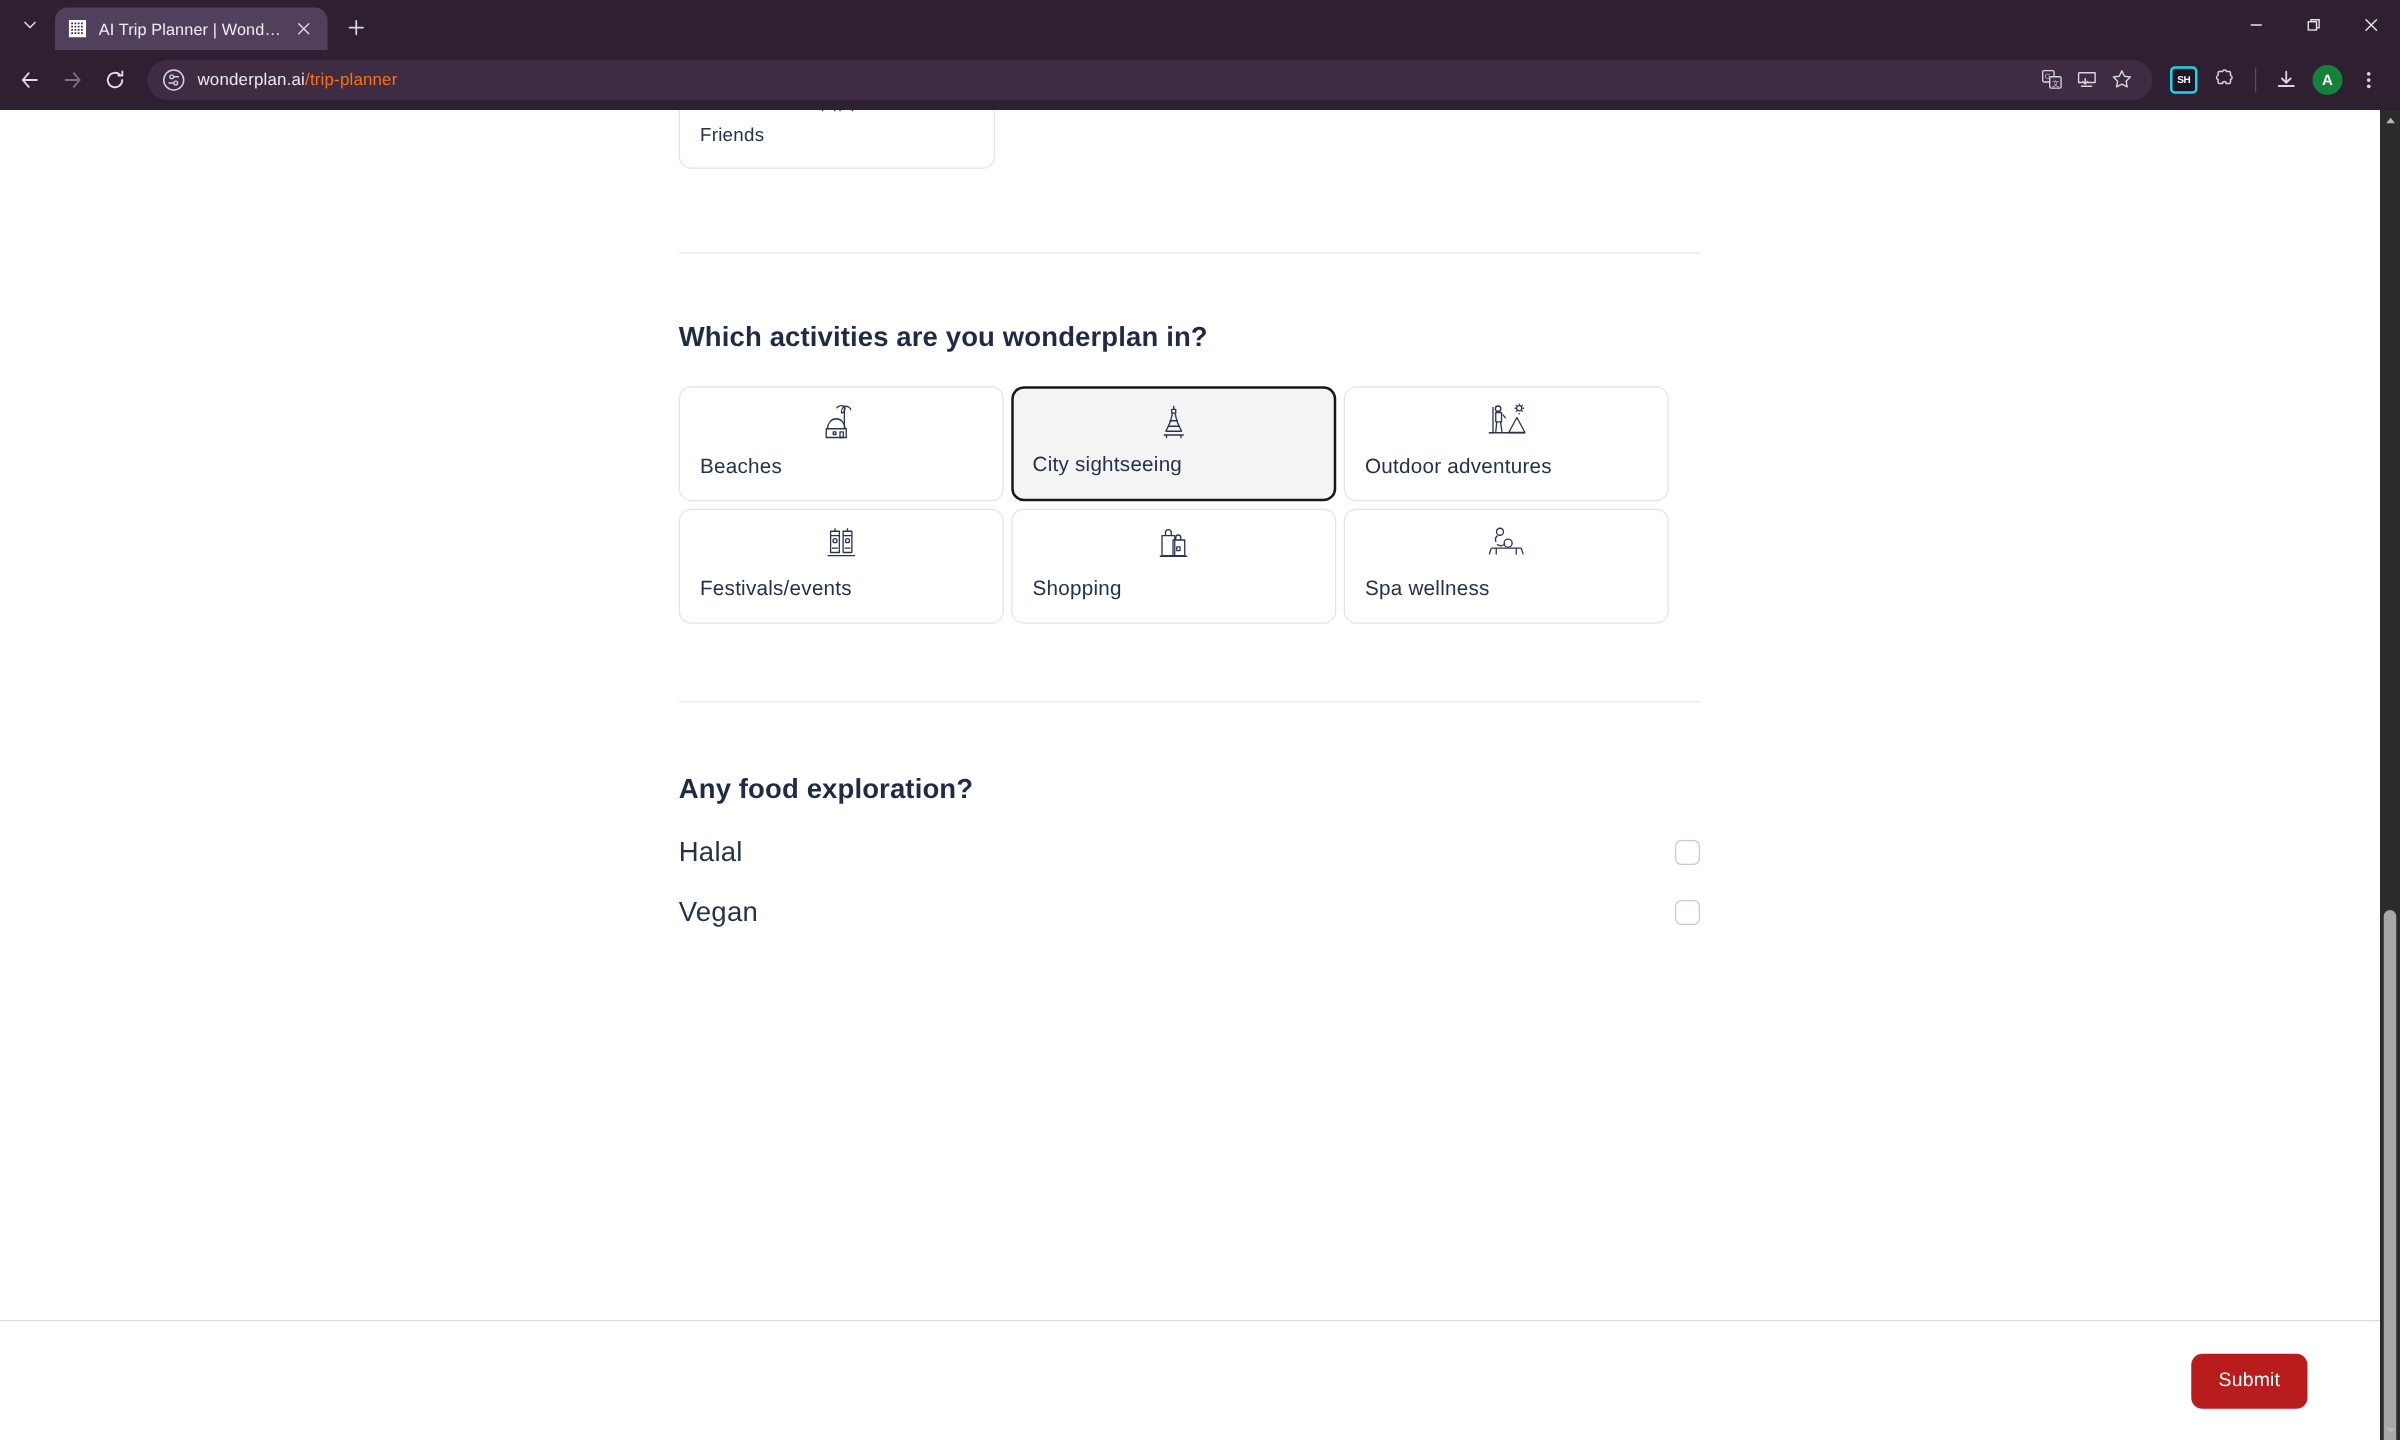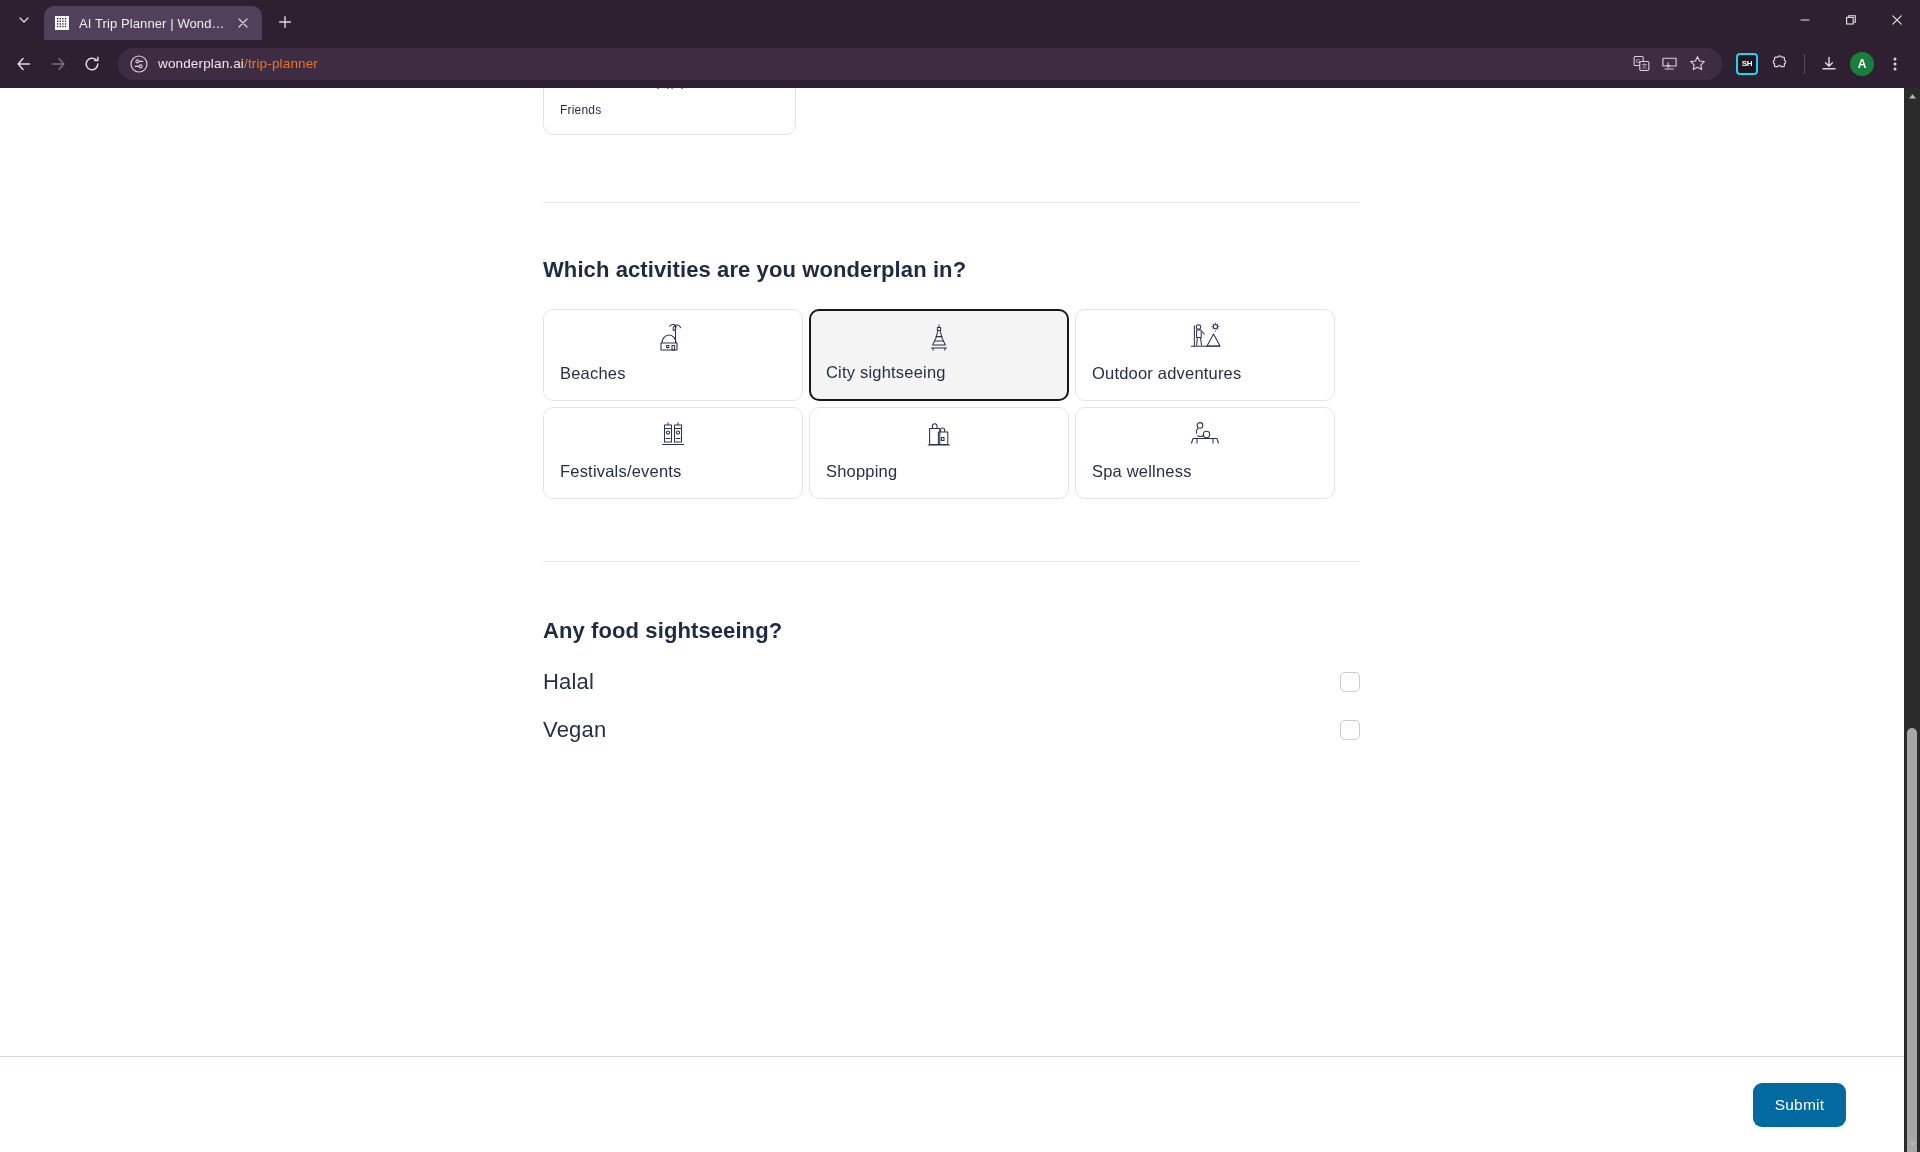--- a/index.html
+++ b/index.html
@@ -111,21 +111,21 @@
   }
 
   .card-clip {
     width: 253px; background: #ffffff; border: 1px solid #e4e4e8;
     border-radius: 10px; height: 74px; margin-top: -27px;
     position: relative; overflow: hidden;
   }
   .card-clip .ci { position: absolute; left: 50%; transform: translateX(-50%); top: -6px; }
   .card-clip .cl {
     position: absolute; left: 16px; bottom: 17px;
-    font-size: 12px; color: #25304a; letter-spacing: .2px;
+    font-size: 15px; color: #25304a; letter-spacing: .2px;
   }
 
   .divider {
     width: 817px; height: 1px; background: #e8e8ec; margin: 67px 0 0 0;
   }
 
   .section-title {
     font-size: 22px; color: #1f2b45; font-weight: 700;
     letter-spacing: .1px; margin: 54px 0 0 0;
   }
@@ -170,21 +170,21 @@
   .spacer { height: 120px; }
 
   
   .footer-bar {
     position: absolute; left: 0; right: 0; bottom: 0; height: 96px;
     background: #ffffff; border-top: 1px solid #d5dae3;
     display: flex; align-items: center; justify-content: flex-end;
     padding-right: 58px;
   }
   .submit-btn {
-    background: #0369a1; color: #ffffff; border: none;
+    background: #b91c1c; color: #ffffff; border: none;
     border-radius: 9px; width: 93px; height: 44px;
     font-size: 15.5px; font-family: "Liberation Sans", sans-serif;
     letter-spacing: .2px; cursor: pointer;
   }
 
   
   .scrollbar {
     width: 16px; background: #2b2b2b; position: relative; flex: 0 0 16px;
   }
   .sb-arrow {
@@ -464,21 +464,21 @@
                 <path d="M10 19.5v5M26 19.5v5"></path>
               </svg>
             </span>
             <span class="opt-label">Spa wellness</span>
           </div>
 
         </div>
 
         <div class="divider2"></div>
 
-        <h2 class="pref-title">Any food sightseeing?</h2>
+        <h2 class="pref-title">Any food exploration?</h2>
 
         <div class="pref-list">
           <div class="pref-row">
             <span class="pref-label">Halal</span>
             <span class="checkbox"></span>
           </div>
           <div class="pref-row">
             <span class="pref-label">Vegan</span>
             <span class="checkbox"></span>
           </div>

